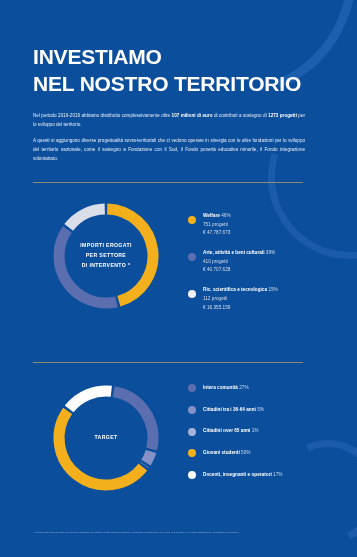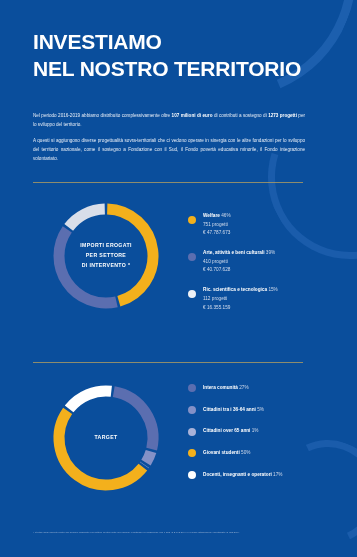--- a/index.html
+++ b/index.html
@@ -24,21 +24,21 @@
     transform:rotate(-28deg);
   }
   .deco-bot{
     width:90px;height:90px;left:276px;top:440px;
     border-width:7px;border-left-color:#1a5cab;border-bottom-color:#1a5cab;
     transform:rotate(200deg);
   }
 
   
   .title{
-    position:absolute;left:33px;top:29px;
+    position:absolute;left:33px;top:44px;
     color:#ffffff;font-weight:bold;font-size:21px;line-height:1.28;
     letter-spacing:-0.2px;white-space:pre-line;
   }
 
   
   .copy{position:absolute;left:33px;top:112px;width:272px;}
   .para{
     color:#e8eef7;font-size:4.6px;line-height:1.95;
     margin:0 0 7px 0;text-align:justify;
   }

